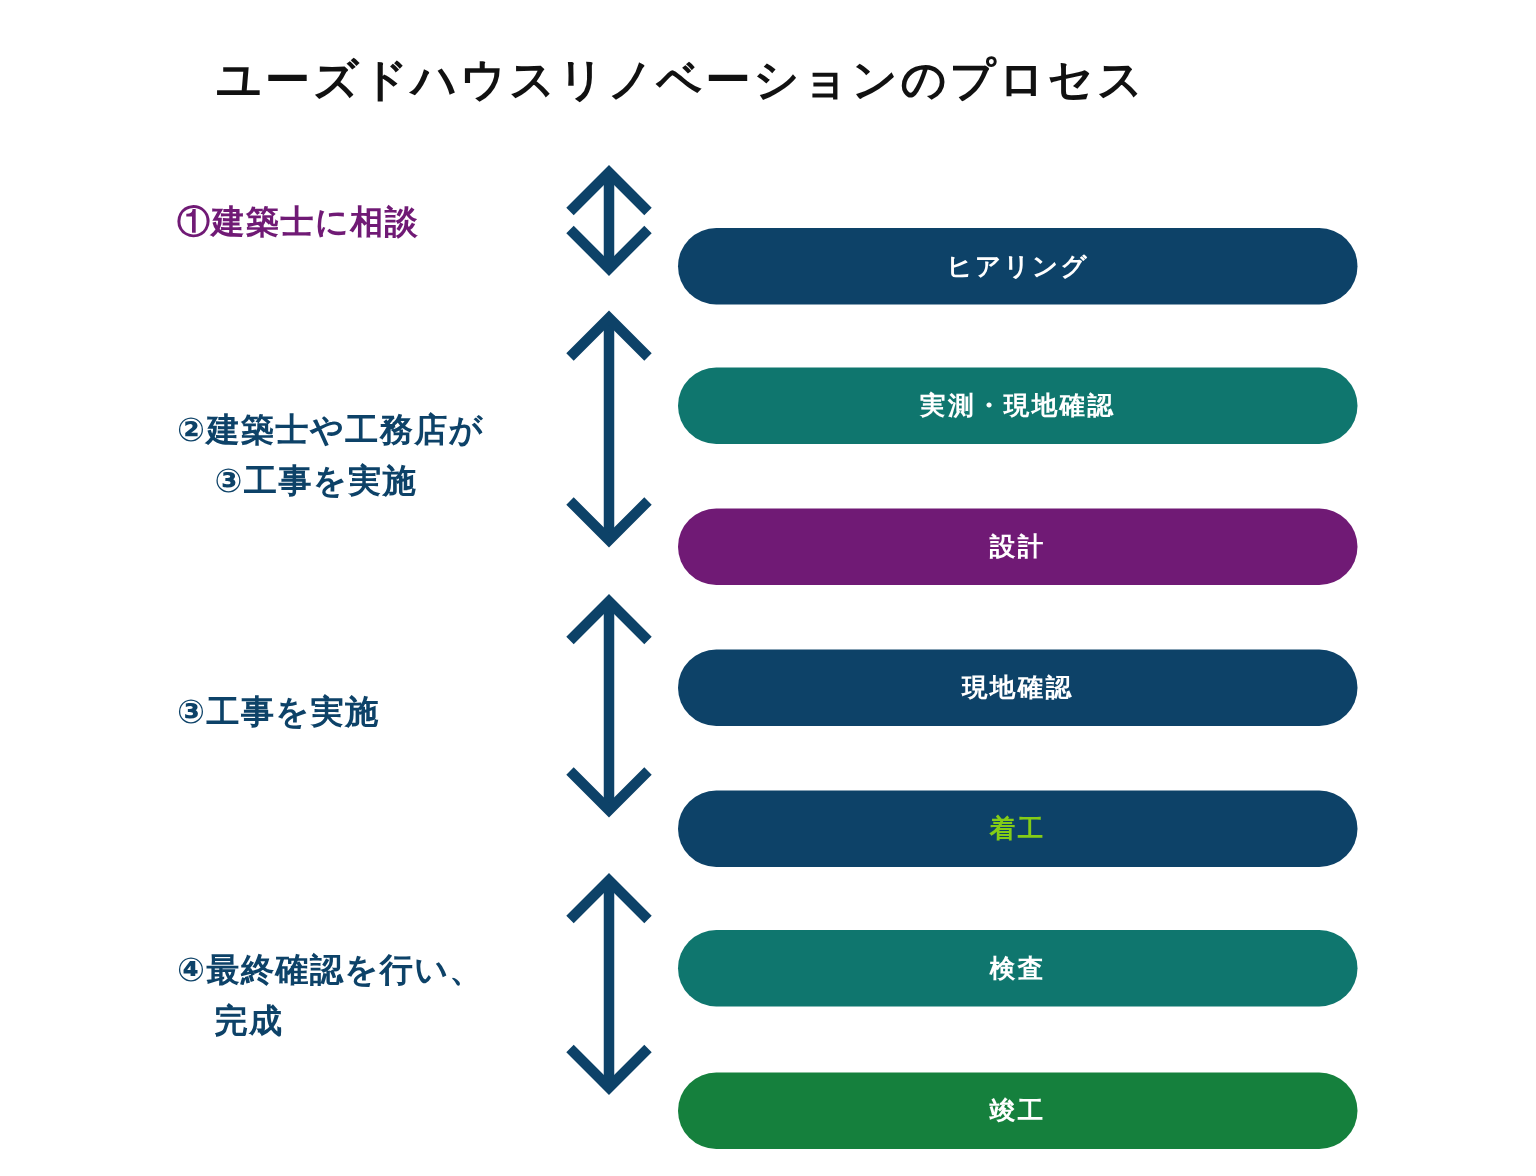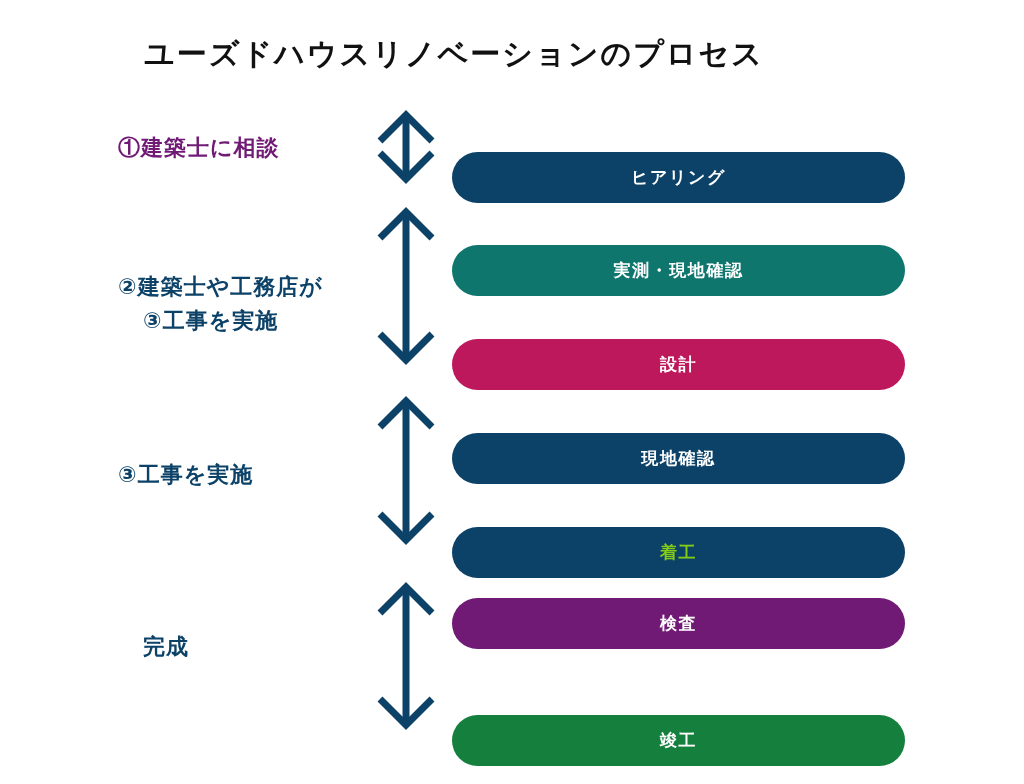--- a/index.html
+++ b/index.html
@@ -108,21 +108,21 @@
 </style>
 </head>
 <body>
 
 <div id="diagram-title">ユーズドハウスリノベーションのプロセス</div>
 
 <div id="phase-column">
     <div class="phase-label" style="top: 133px; color: #701a75; font-family: Liberation Mono, monospace;"><span class="line1">①建築士に相談</span></div>
     <div class="phase-label" style="top: 270px; color: rgb(13, 66, 104);"><span class="line1">②建築士や工務店が</span><span class="line2">③工事を実施</span></div>
     <div class="phase-label" style="top: 458px; color: rgb(13, 66, 104);"><span class="line1">③工事を実施</span></div>
-    <div class="phase-label" style="top: 630px; color: rgb(13, 66, 104);"><span class="line2">完成</span></div>
+    <div class="phase-label" style="top: 630px; color: rgb(13, 66, 104);"><span class="line1">④最終確認を行い、</span><span class="line2">完成</span></div>
   </div>
 
 <div id="arrow-column">
     <div class="phase-arrow" style="top: 113px; height: 68px;">
       <svg viewBox="0 0 92 68" preserveAspectRatio="none">
         <line x1="46" y1="3" x2="46" y2="65" stroke="#0d4268" stroke-width="7" stroke-linecap="butt"></line>
         <polyline points="20,28 46,2 72,28" fill="none" stroke="#0d4268" stroke-width="7" stroke-linecap="butt" stroke-linejoin="miter"></polyline>
         <polyline points="20,40 46,66 72,40" fill="none" stroke="#0d4268" stroke-width="7" stroke-linecap="butt" stroke-linejoin="miter"></polyline>
       </svg>
     </div>
@@ -149,28 +149,28 @@
     </div>
   </div>
 
 <div id="stage-column">
     <div class="stage-pill" style="top: 0px; background: rgb(13, 66, 104);">
       <span class="stage-pill-label" style="color: rgb(255, 255, 255);">ヒアリング</span>
     </div>
     <div class="stage-pill" style="top: 93px; background: #0f766e;">
       <span class="stage-pill-label" style="color: rgb(255, 255, 255);">実測・現地確認</span>
     </div>
-    <div class="stage-pill" style="top: 187px; background: #be185d;">
+    <div class="stage-pill" style="top: 187px; background: #701a75;">
       <span class="stage-pill-label" style="color: rgb(255, 255, 255);">設計</span>
     </div>
     <div class="stage-pill" style="top: 281px; background: rgb(13, 66, 104);">
       <span class="stage-pill-label" style="color: rgb(255, 255, 255);">現地確認</span>
     </div>
     <div class="stage-pill" style="top: 375px; background: rgb(13, 66, 104);">
       <span class="stage-pill-label" style="color: #84cc16;">着工</span>
     </div>
-    <div class="stage-pill" style="top: 446px; background: #701a75;">
+    <div class="stage-pill" style="top: 468px; background: #0f766e;">
       <span class="stage-pill-label" style="color: rgb(255, 255, 255);">検査</span>
     </div>
     <div class="stage-pill" style="top: 563px; background: #15803d;">
       <span class="stage-pill-label" style="color: rgb(255, 255, 255);">竣工</span>
     </div>
   </div>
 
 </body></html>

